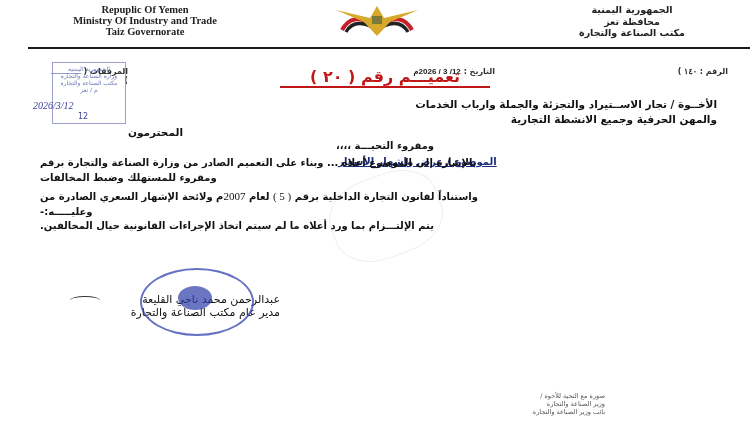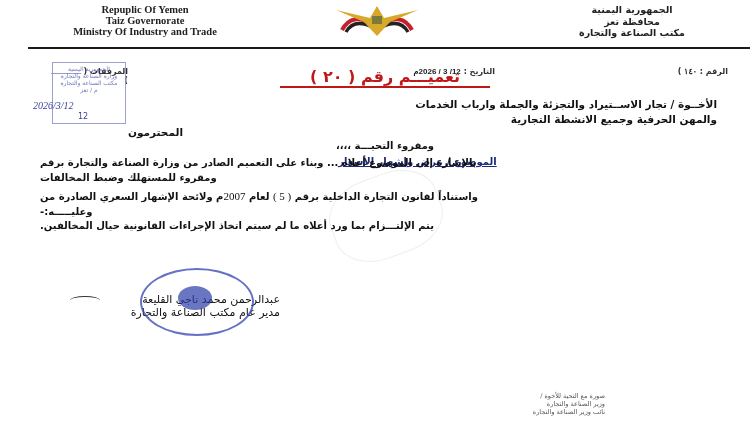--- a/index.html
+++ b/index.html
@@ -106,22 +106,22 @@
   .watermark {
     left: 330px; top: 175px; width: 110px; height: 80px;
     border: 1px solid #eee; border-radius: 40%; transform: rotate(-20deg);
   }
 </style>
 </head>
 <body>
 
 <div class="abs en-header">
   <div>Repuplic Of Yemen</div>
+  <div>Ministry Of Industry and Trade</div>
   <div>Taiz Governorate</div>
-  <div>Ministry Of Industry and Trade</div>
 </div>
 
 <div class="abs emblem">
   <svg width="90" height="34" viewBox="0 0 90 34">
     <path d="M10 26 Q20 8 40 20" fill="none" stroke="#c8202a" stroke-width="4"></path>
     <path d="M14 28 Q22 14 40 23" fill="none" stroke="#222" stroke-width="3.5"></path>
     <path d="M80 26 Q70 8 50 20" fill="none" stroke="#c8202a" stroke-width="4"></path>
     <path d="M76 28 Q68 14 50 23" fill="none" stroke="#222" stroke-width="3.5"></path>
     <path d="M4 6 L38 14 L45 2 L52 14 L86 6 L58 18 L45 32 L32 18 Z" fill="#d8a82a"></path>
     <rect x="40" y="12" width="10" height="8" fill="#7a7a3a"></rect>

